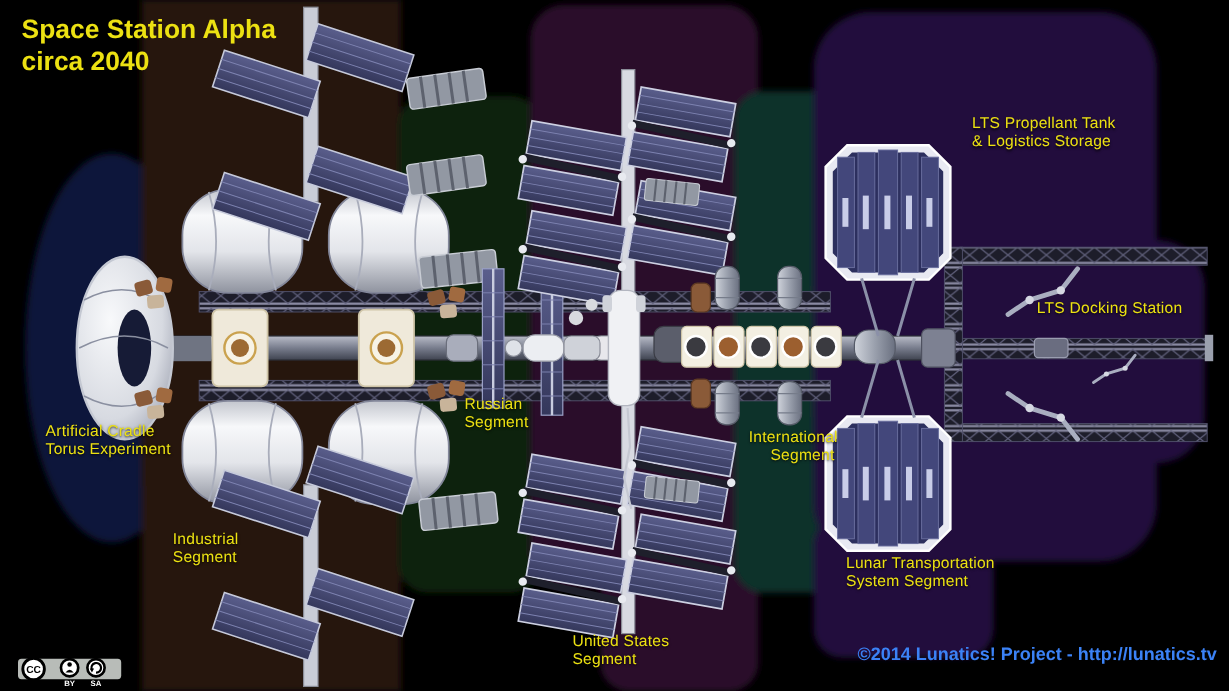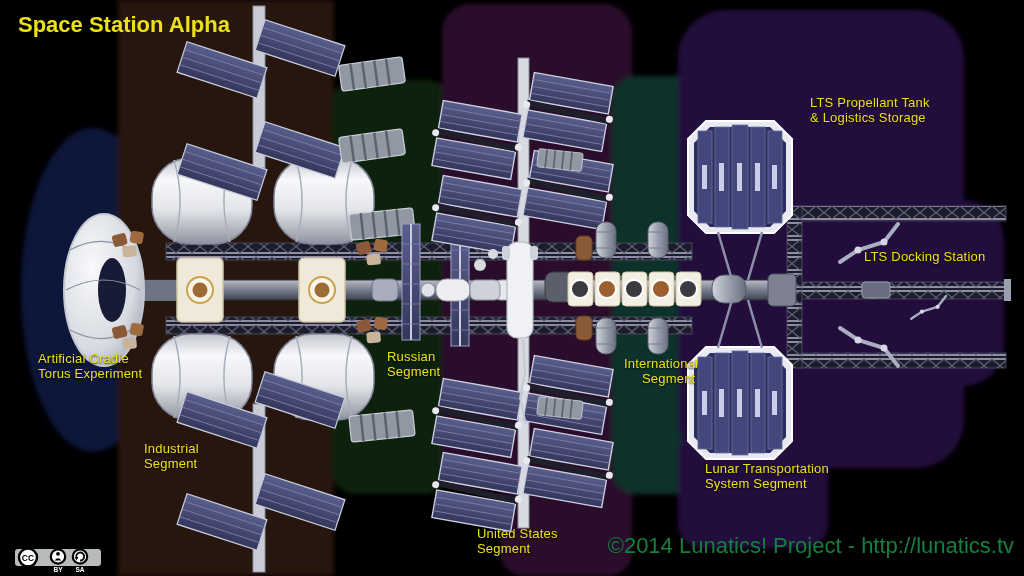--- a/index.html
+++ b/index.html
@@ -5,22 +5,22 @@
   html,body{margin:0;padding:0;background:#000;}
   .stage{position:relative;width:1024px;height:576px;background:#000;overflow:hidden;
          font-family:"Liberation Sans",sans-serif;}
   .stage svg.scene{position:absolute;left:0;top:0;}
   .lbl{position:absolute;color:#ece112;font-weight:normal;font-size:13px;line-height:15px;
        letter-spacing:.2px;white-space:nowrap;text-shadow:0 1px 2px rgba(0,0,0,.85);}
   .lbl span{display:block;}
   .indent18{margin-left:18px;}
   .title{position:absolute;left:18px;top:12px;color:#ece112;font-weight:bold;
          font-size:22px;line-height:26px;white-space:nowrap;}
-  .credit{position:absolute;right:10px;top:535px;color:#15803d;font-weight:normal;
-          font-size:22px;line-height:22px;white-space:nowrap;}
+  .credit{position:absolute;right:10px;top:535px;color:#3b82f6;font-weight:bold;
+          font-size:15px;line-height:22px;white-space:nowrap;}
   .cc-badge{position:absolute;left:13px;top:546px;}
 </style>
 </head>
 <body>
 
 <div class="stage">
 
 <svg class="scene" width="1024" height="576" viewBox="0 0 1024 576">
 <defs>
   <filter id="soft" x="-10%" y="-10%" width="120%" height="120%">
@@ -250,31 +250,32 @@
   <rect x="768" y="274" width="28" height="32" rx="5" fill="#7d8192" stroke="#4e5160"></rect>
   <rect x="862" y="282" width="28" height="16" rx="3" fill="#6a6d80" stroke="#9a9db0"></rect>
   <use href="#arm" transform="translate(898,224) scale(-1,1)"></use>
   <use href="#arm" transform="translate(898,366) scale(-1,-1)"></use>
   <use href="#arm" transform="translate(946,296) scale(-0.6,0.6)"></use>
 </g>
 </svg>
 
 <div class="title">
   <span style="display:block">Space Station Alpha</span>
+  <span style="display:block">circa 2040</span>
 </div>
 
 <div class="lbl" style="left:38px;top:351px">
   <span>Artificial Cradle</span>
   <span>Torus Experiment</span>
 </div>
 <div class="lbl" style="left:144px;top:441px">
   <span>Industrial</span>
   <span>Segment</span>
 </div>
-<div class="lbl" style="left:387px;top:349px">
+<div class="lbl" style="left:387px;top:329px">
   <span>Russian</span>
   <span>Segment</span>
 </div>
 <div class="lbl" style="left:477px;top:526px">
   <span>United States</span>
   <span>Segment</span>
 </div>
 <div class="lbl" style="left:624px;top:356px">
   <span>International</span>
   <span class="indent18">Segment</span>

